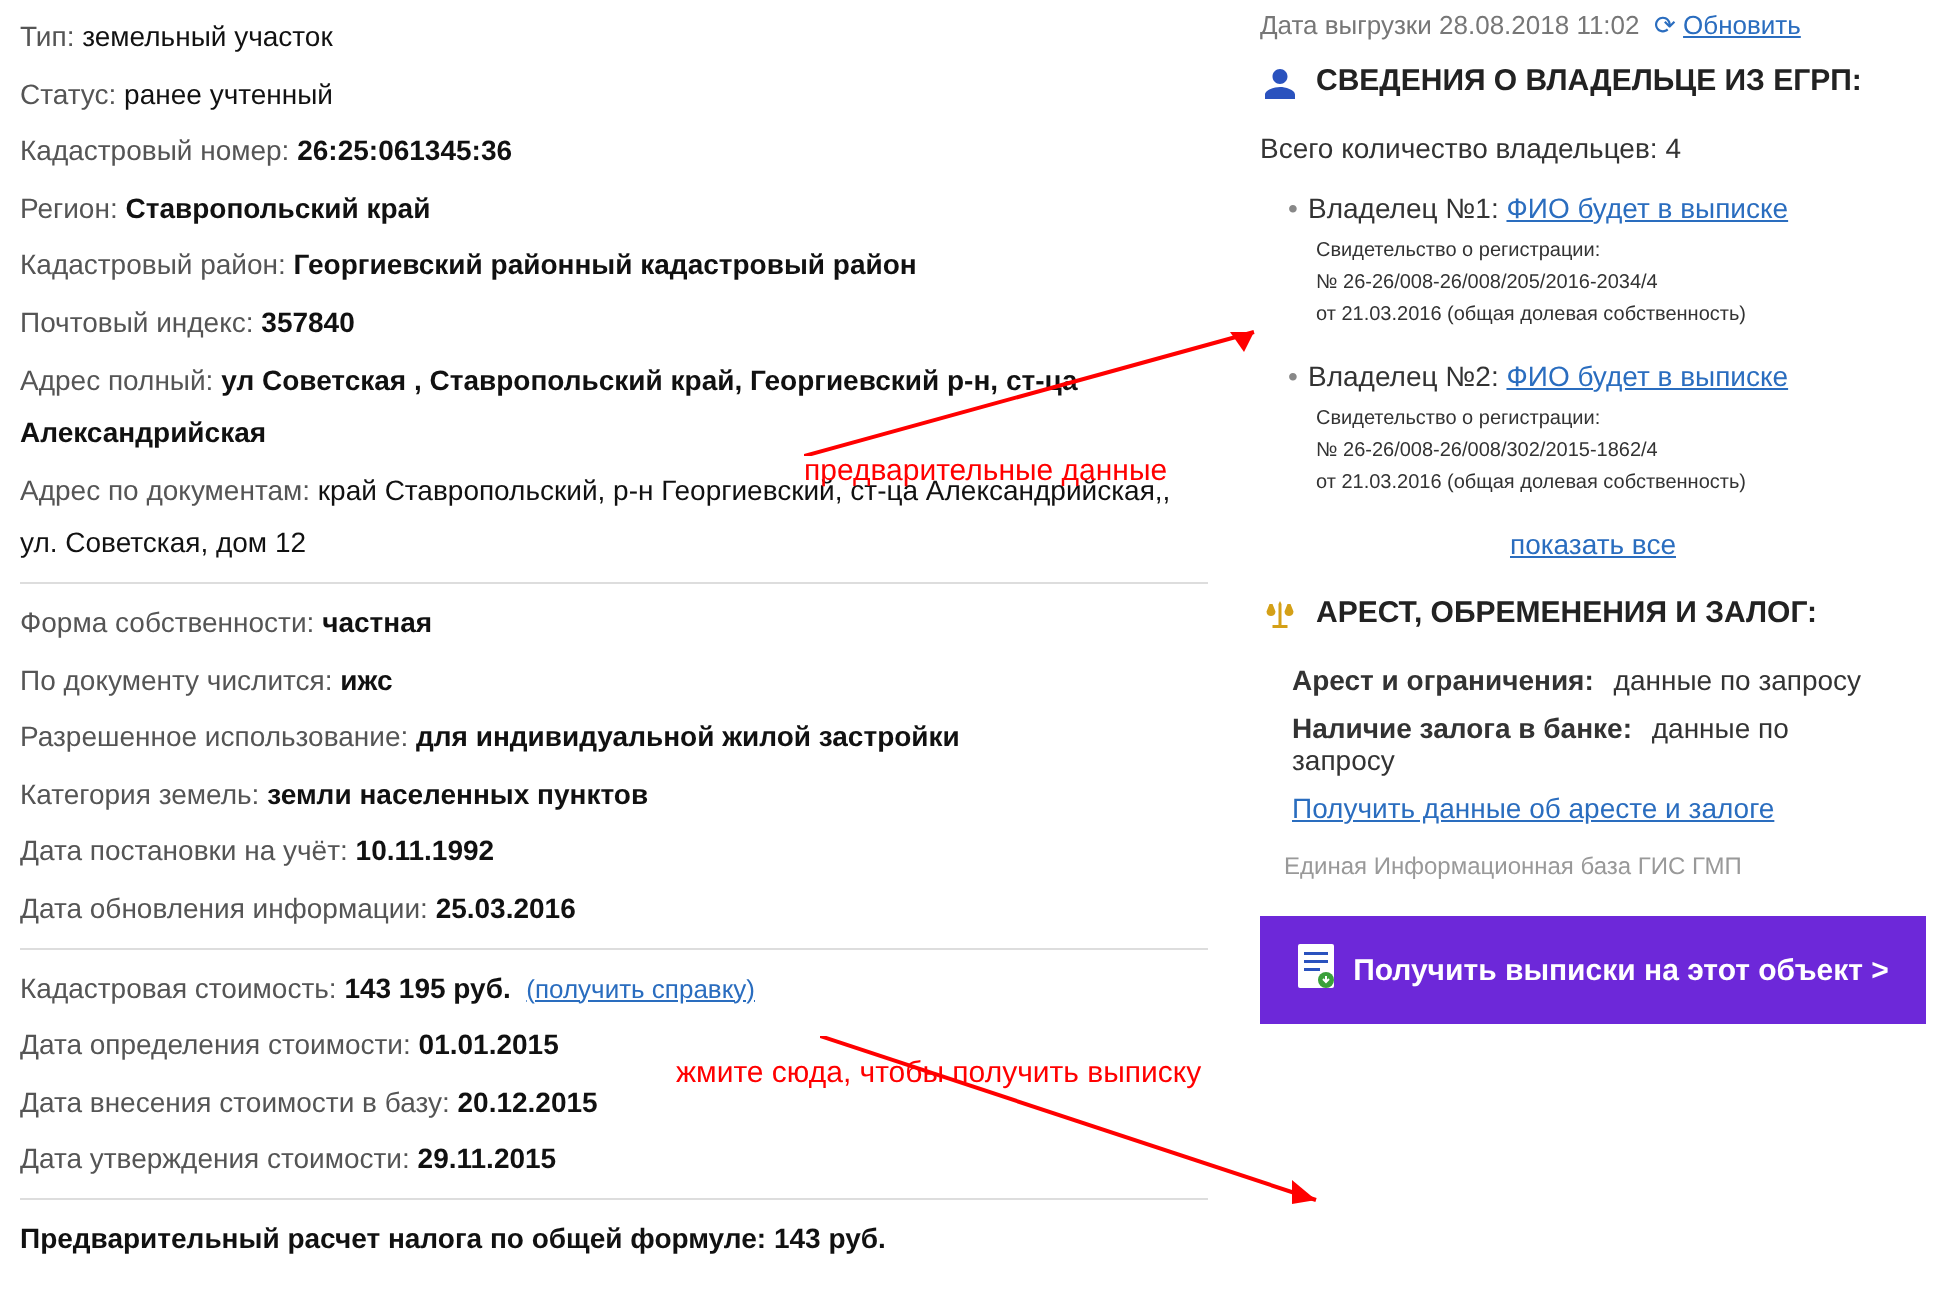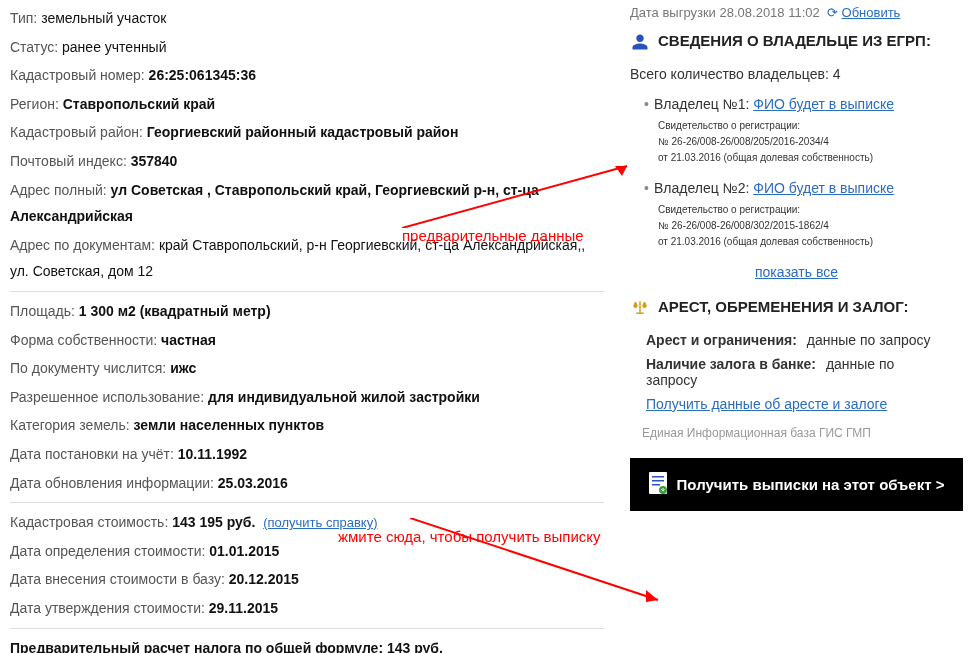--- a/index.html
+++ b/index.html
@@ -19,21 +19,21 @@
   .icon svg { width: 18px; height: 18px; }
   .owners-total { margin-bottom: 14px; font-size: 14px; }
   .owner-block { margin: 6px 0 14px 14px; }
   .bullet { color: #888; display: inline-block; width: 10px; }
   .owner-title { }
   .reg { margin-left: 14px; margin-top: 6px; line-height: 1.6; font-size: 10px; }
   .show-all { text-align: center; margin: 10px 0 18px 0; }
   .arrest-row { margin: 8px 16px; }
   .arrest-lbl { font-weight: bold; }
   .arrest-val { color: #333; margin-left: 6px; }
-  .blue-btn { display: flex; align-items: center; justify-content: center; background: #000000; color: #fff; padding: 14px 10px; font-size: 15px; font-weight: bold; margin-top: 18px; cursor: pointer; }
+  .blue-btn { display: flex; align-items: center; justify-content: center; background: #6d28d9; color: #fff; padding: 14px 10px; font-size: 15px; font-weight: bold; margin-top: 18px; cursor: pointer; }
   .blue-btn .doc-icon { margin-right: 10px; }
   .gis { color: #999; font-size: 12px; margin-top: 14px; margin-left: 12px; }
   .red-note { position: absolute; color: #ff0000; font-weight: normal; font-size: 15px; }
   .arrow { position: absolute; }
   .small-link { font-size: 13px; }
 </style>
 </head>
 <body>
 
 <div class="container">
@@ -41,21 +41,20 @@
   <div class="left">
     <div class="row"><span class="lbl">Тип:</span> <span class="valn">земельный участок</span></div>
     <div class="row"><span class="lbl">Статус:</span> <span class="valn">ранее учтенный</span></div>
     <div class="row"><span class="lbl">Кадастровый номер:</span> <span class="val">26:25:061345:36</span></div>
     <div class="row"><span class="lbl">Регион:</span> <span class="val">Ставропольский край</span></div>
     <div class="row"><span class="lbl">Кадастровый район:</span> <span class="val">Георгиевский районный кадастровый район</span></div>
     <div class="row"><span class="lbl">Почтовый индекс:</span> <span class="val">357840</span></div>
     <div class="row"><span class="lbl">Адрес полный:</span> <span class="val">ул Советская , Ставропольский край, Георгиевский р-н, ст-ца Александрийская</span></div>
     <div class="row"><span class="lbl">Адрес по документам:</span> <span class="valn">край Ставропольский, р-н Георгиевский, ст-ца Александрийская,, ул. Советская, дом 12</span></div>
     <hr class="hr">
-    <div class="row"><span class="lbl">Площадь:</span> <span class="val">1 300 м2 (квадратный метр)</span></div>
     <div class="row"><span class="lbl">Форма собственности:</span> <span class="val">частная</span></div>
     <div class="row"><span class="lbl">По документу числится:</span> <span class="val">ижс</span></div>
     <div class="row"><span class="lbl">Разрешенное использование:</span> <span class="val">для индивидуальной жилой застройки</span></div>
     <div class="row"><span class="lbl">Категория земель:</span> <span class="val">земли населенных пунктов</span></div>
     <div class="row"><span class="lbl">Дата постановки на учёт:</span> <span class="val">10.11.1992</span></div>
     <div class="row"><span class="lbl">Дата обновления информации:</span> <span class="val">25.03.2016</span></div>
     <hr class="hr">
     <div class="row"><span class="lbl">Кадастровая стоимость:</span> <span class="val">143 195 руб.</span> &nbsp;<a href="#" class="link small-link">(получить справку)</a></div>
     <div class="row"><span class="lbl">Дата определения стоимости:</span> <span class="val">01.01.2015</span></div>
     <div class="row"><span class="lbl">Дата внесения стоимости в базу:</span> <span class="val">20.12.2015</span></div>

